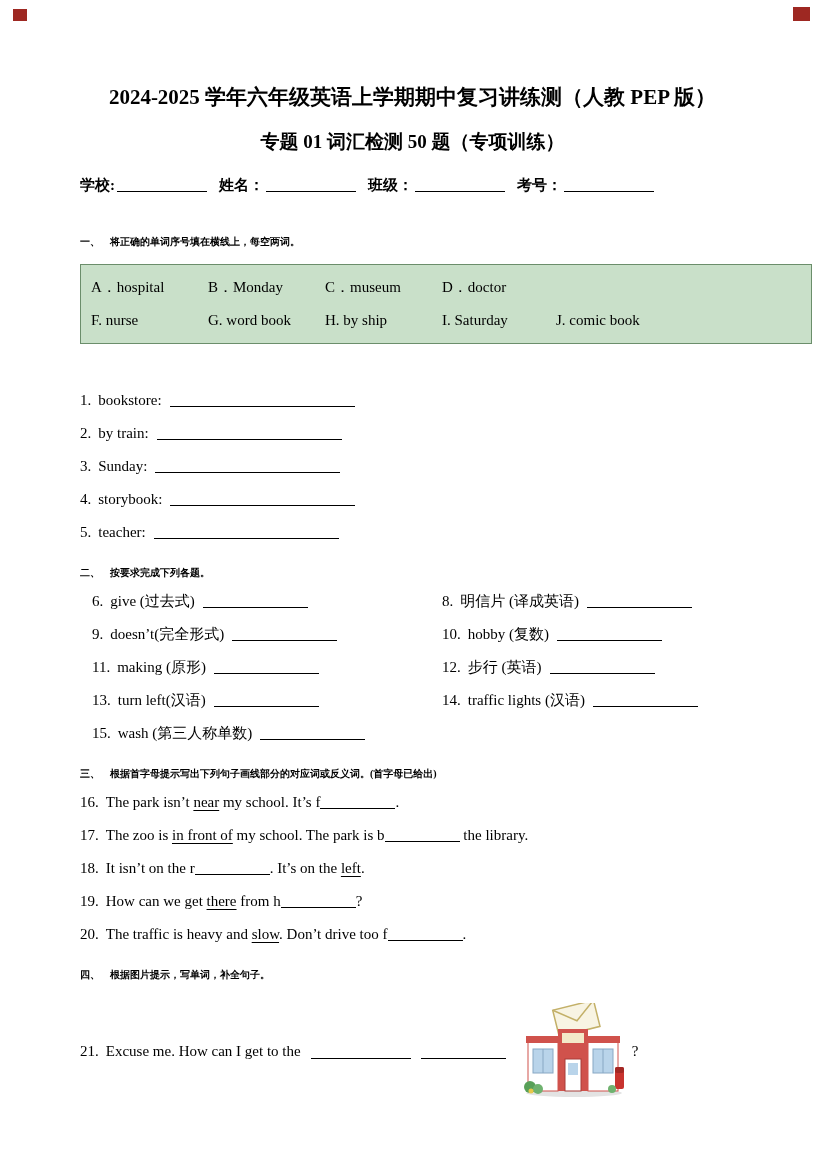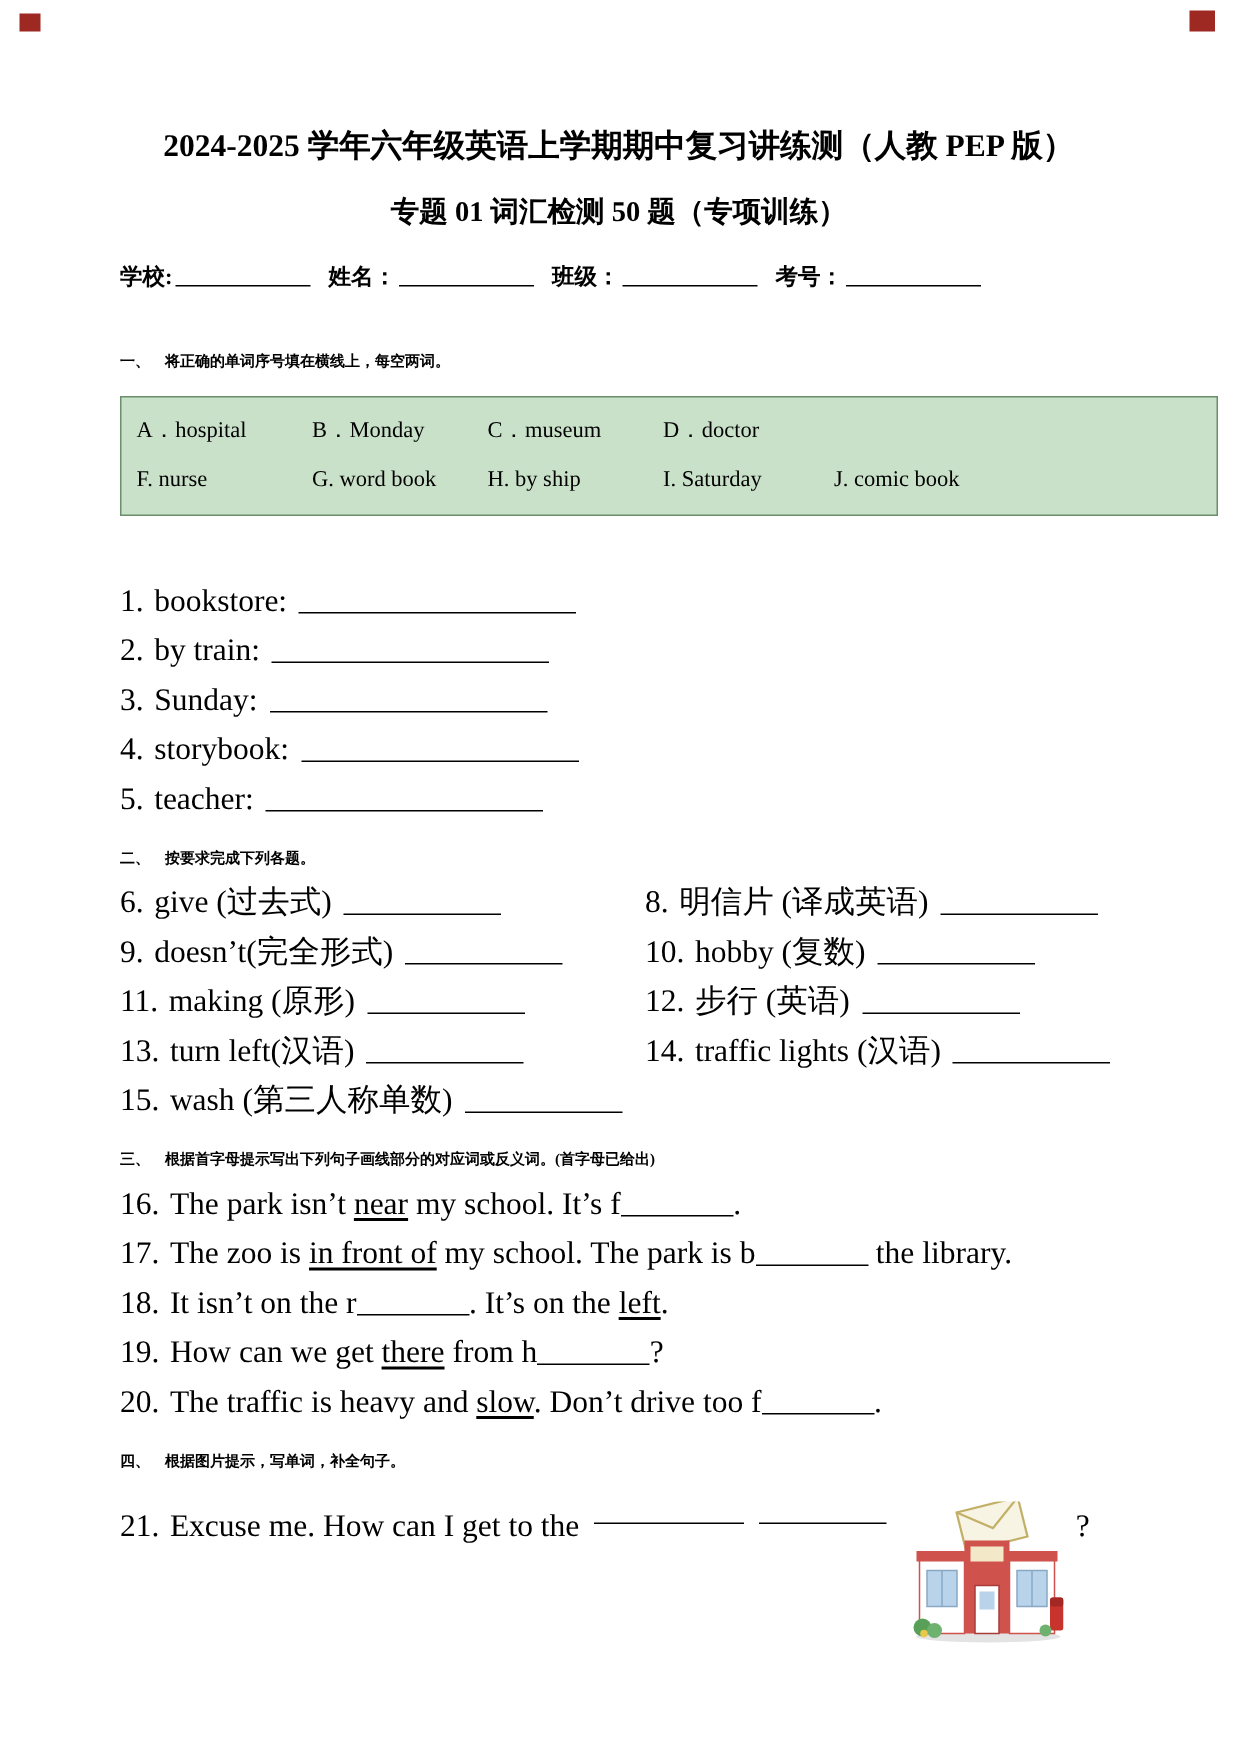--- a/index.html
+++ b/index.html
@@ -30,28 +30,28 @@
 
   .word-bank {
     margin-top:10px; width:732px;
     background:#c9e0c9; border:1px solid #6b8e6b;
     padding:6px 10px;
   }
   .bank-row { display:grid; grid-template-columns:117px 117px 117px 114px auto; }
   .bank-cell { font-size:15px; line-height:33px; }
 
   .q-list { margin-top:40px; }
-  .q-line { font-size:21px; line-height:33px; }
+  .q-line { font-size:15px; line-height:33px; }
   .q-num  { margin-right:7px; }
 
-  .two-col { display:grid; grid-template-columns:350px auto; }
+  .two-col { display:grid; grid-template-columns:350px auto;margin-left:12px; }
 
   .uw { text-decoration:underline; text-underline-offset:3px; }
 
-  .q21 { display:flex; margin-top:14px; height:100px;font-family:Liberation Serif, serif; }
+  .q21 { display:flex; align-items:center; margin-top:14px; height:100px;font-family:Liberation Serif, serif; }
   .q21 .blank { margin-left:10px; }
   .q21 .img-wrap { margin-left:16px; line-height:0; }
   .q21 .qmark { margin-left:8px; }
 </style>
 </head>
 <body>
 
 <div class="corner tl"></div>
 <div class="corner tr"></div>
 

